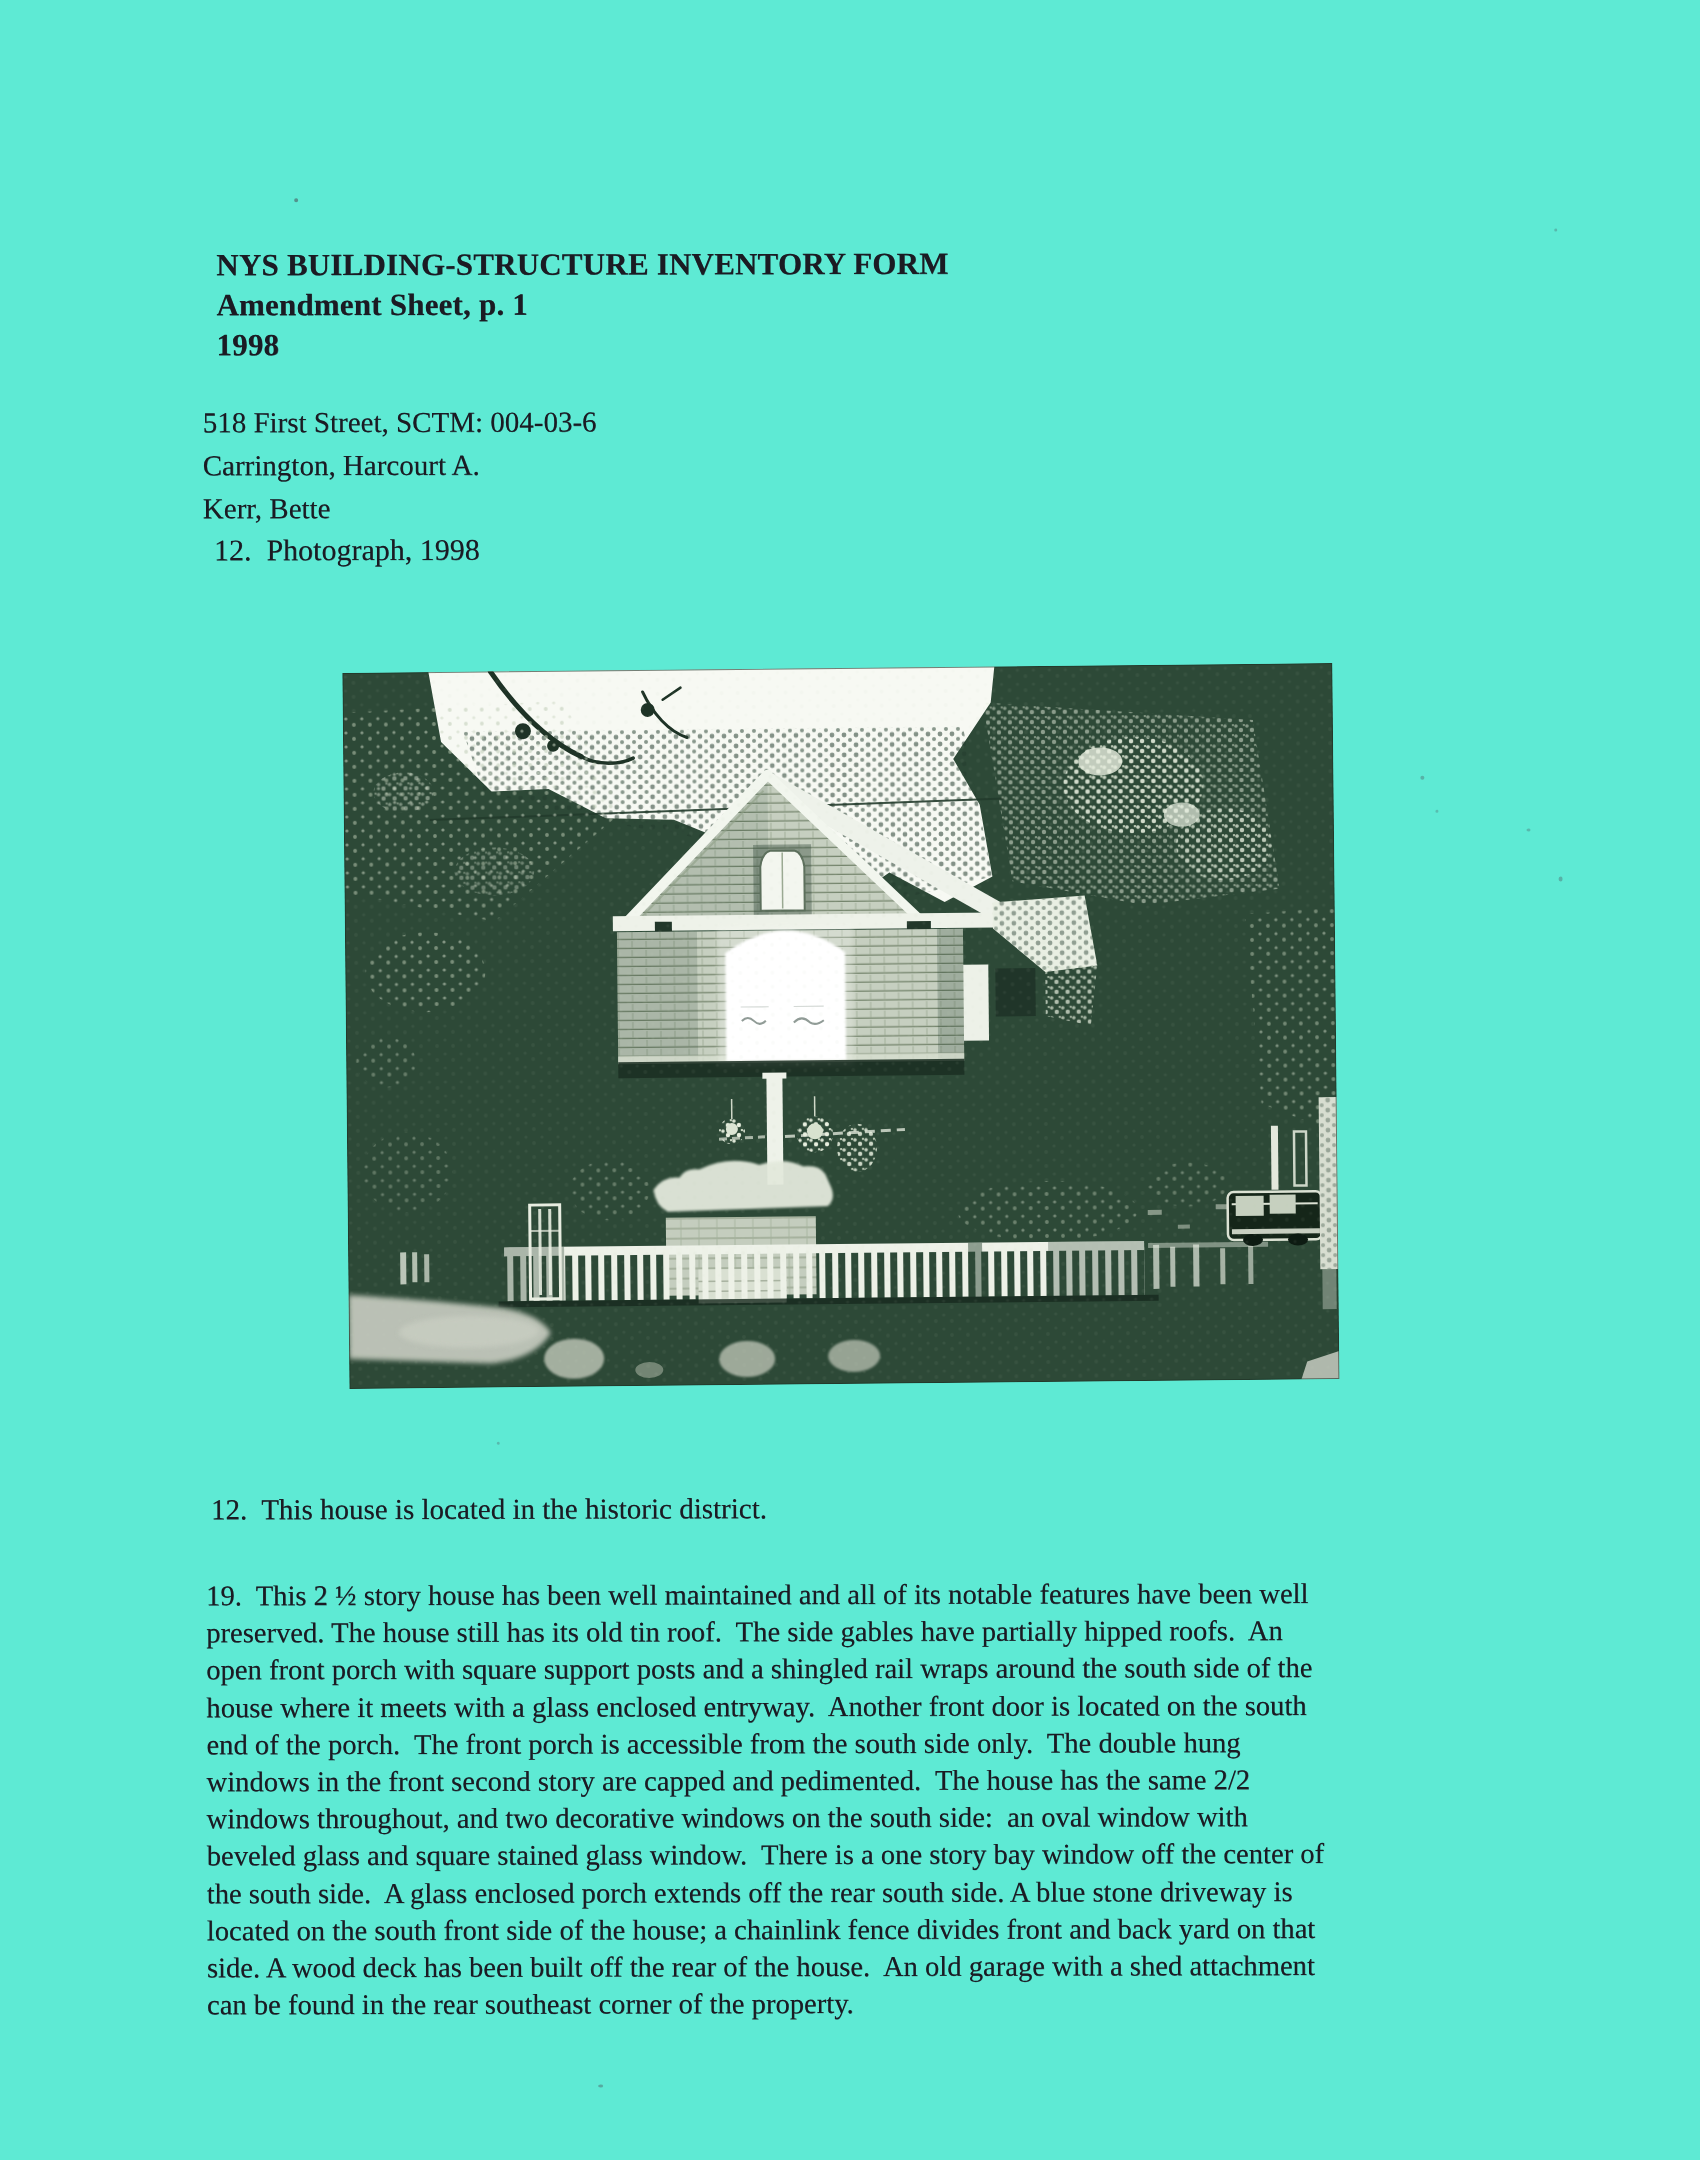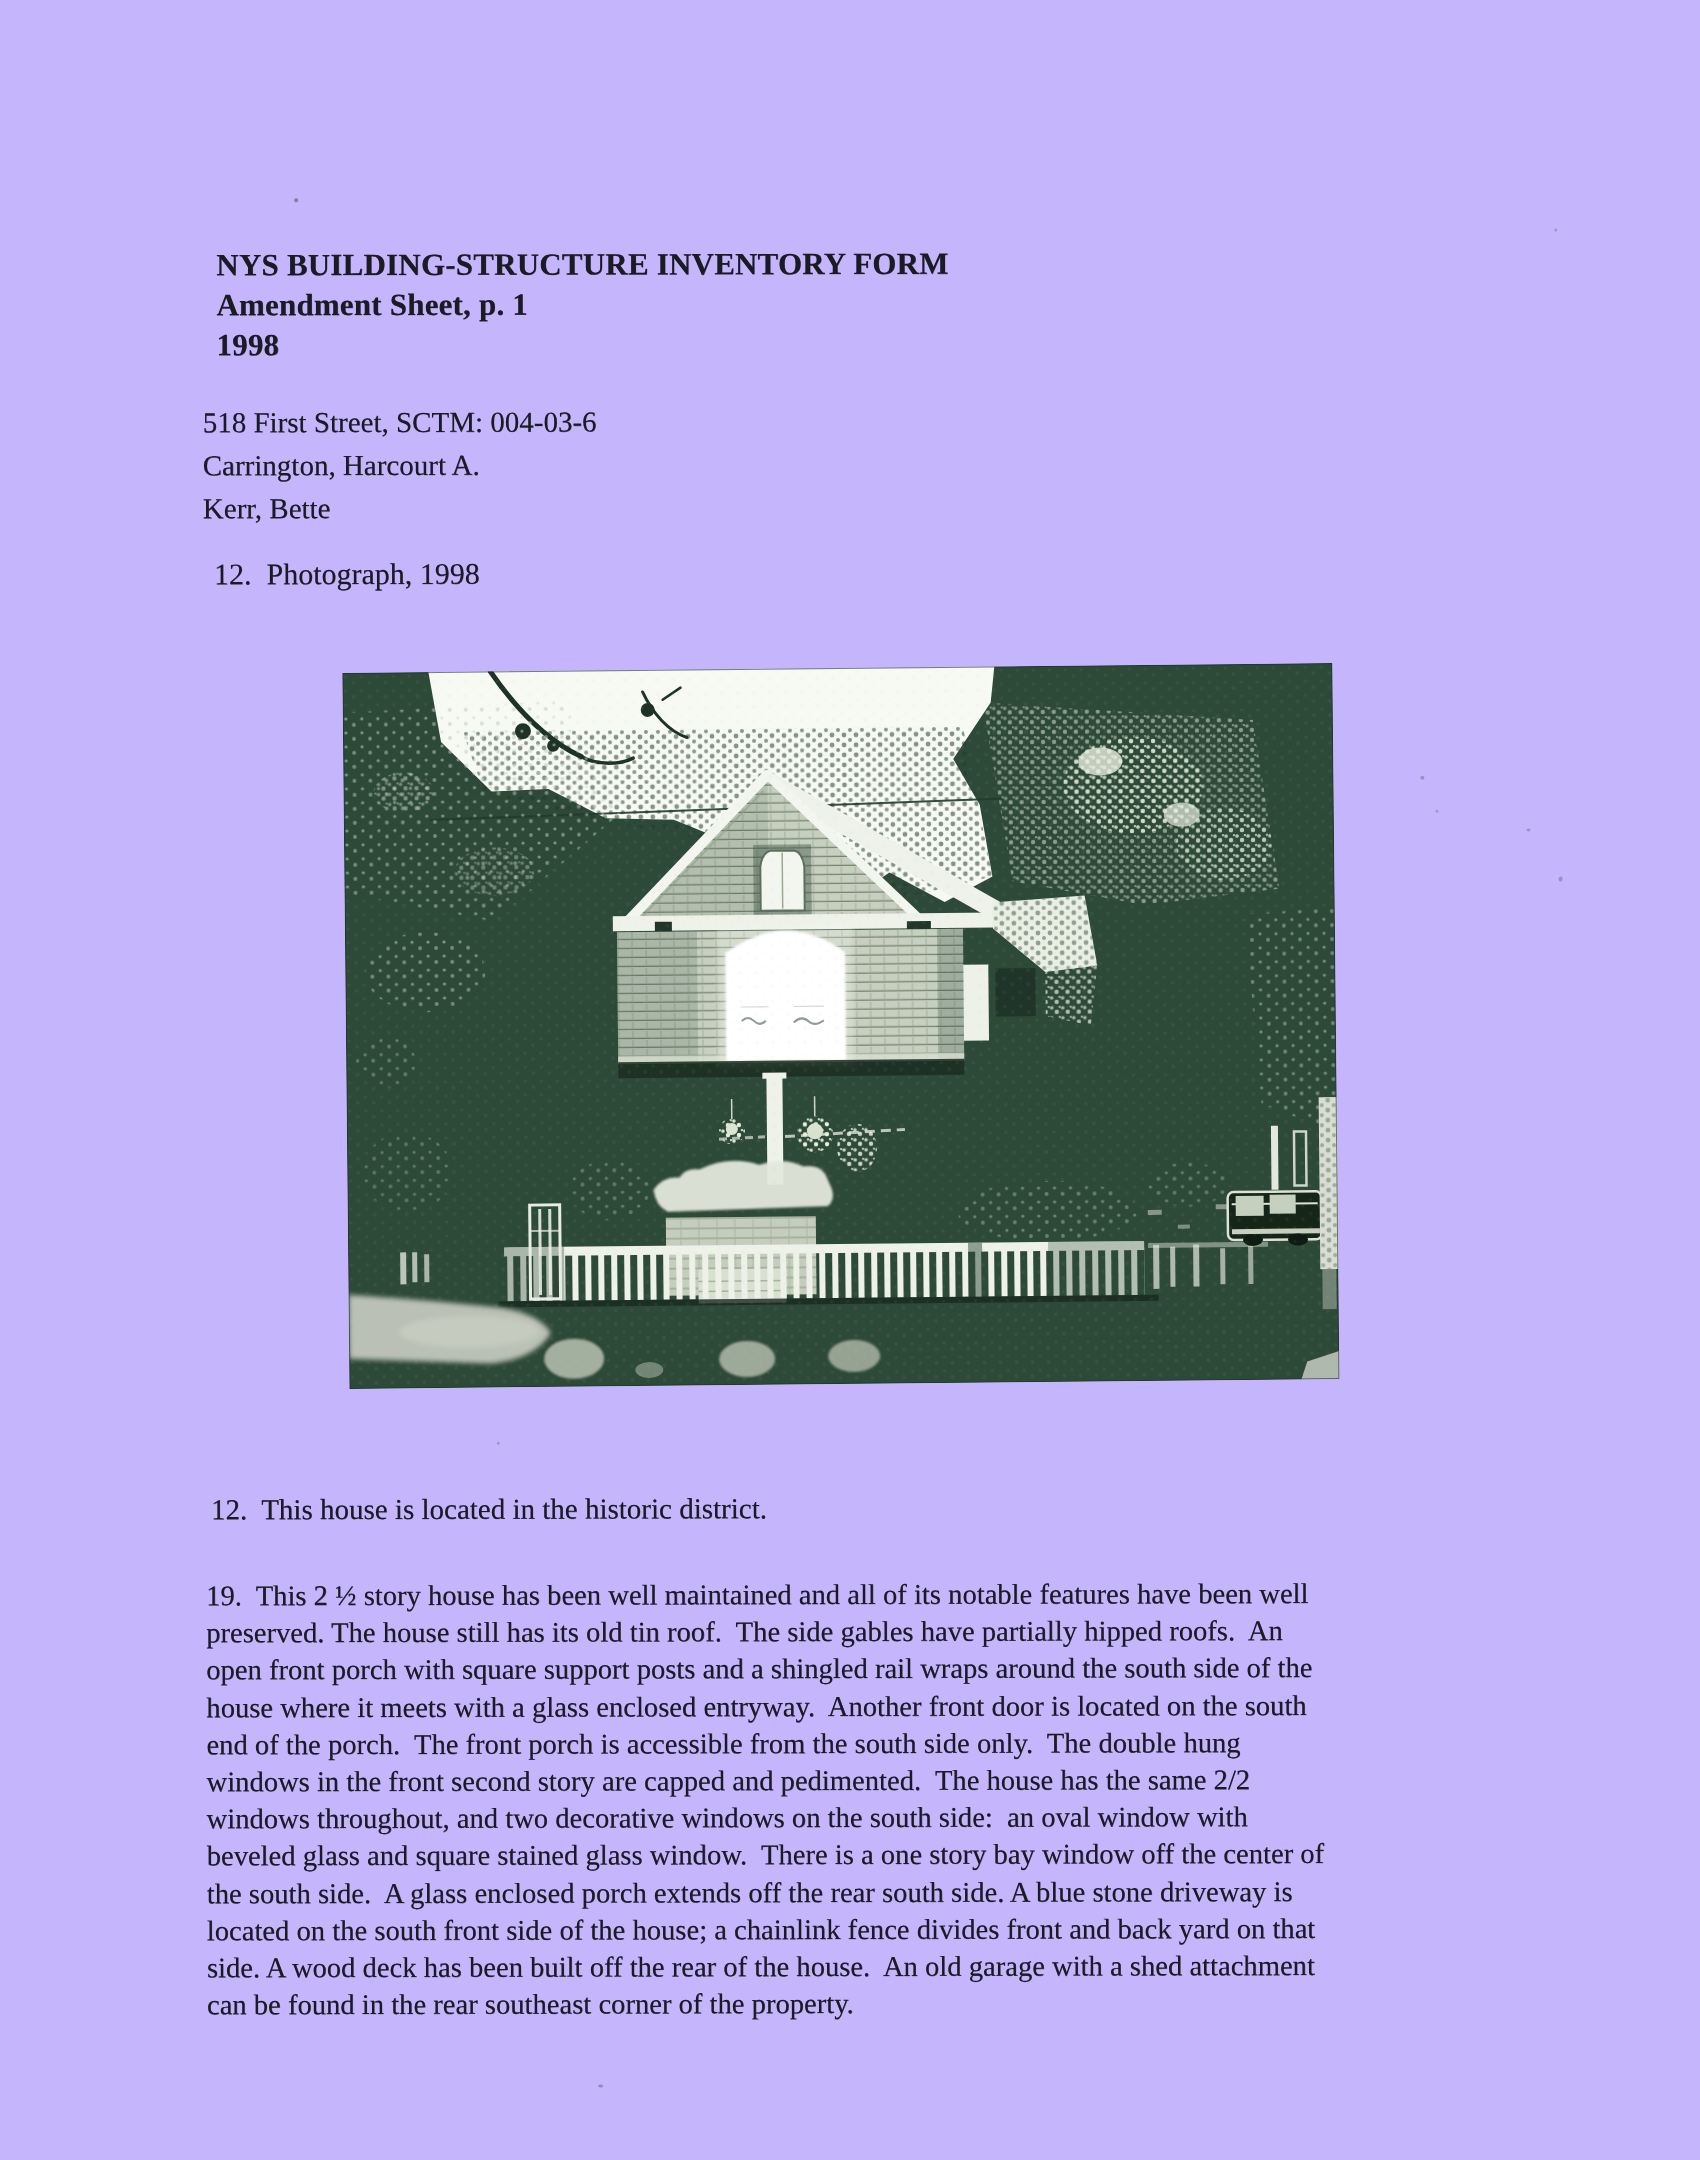--- a/index.html
+++ b/index.html
@@ -1,27 +1,27 @@
 <!DOCTYPE html>
 <html><head>
 <meta charset="utf-8">
 <style>
   html,body{margin:0;padding:0;background:#e8e8e6;}
   .page{
     position:relative;width:1700px;height:2160px;margin:0 auto;
-    background:#c4b5fd;overflow:hidden;
+    background:#5eead4;overflow:hidden;
     font-family:"Liberation Serif","DejaVu Serif",serif;
     color:#1b1b23;
   }
   .content{position:absolute;inset:0;transform:rotate(-0.12deg);}
   .ink{text-shadow:0.3px 0.3px 0.6px rgba(22,22,34,0.55);}
   .ws{white-space:pre-wrap;}
   .form-header{position:absolute;left:218px;top:244px;font-weight:bold;font-size:31px;line-height:40px;letter-spacing:0.2px;}
   .address{position:absolute;left:204px;top:400px;font-size:29px;line-height:43px;}
-  .item12{position:absolute;left:215px;top:556px;font-size:30px;}
+  .item12{position:absolute;left:215px;top:532px;font-size:30px;}
   .photo-wrap{
     position:absolute;left:346px;top:668px;width:990px;height:716px;margin:0;
     transform:rotate(-0.45deg);transform-origin:50% 50%;
   }
   .photo-wrap svg{display:block;width:990px;height:716px;}
   .item17{position:absolute;left:210px;top:1492px;font-size:29px;}
   .item18{position:absolute;left:205px;top:1576px;width:1336px;font-size:28.6px;line-height:37.2px;}
   .dot{position:absolute;border-radius:50%;background:#4a4a52;}
 </style>
 </head>

